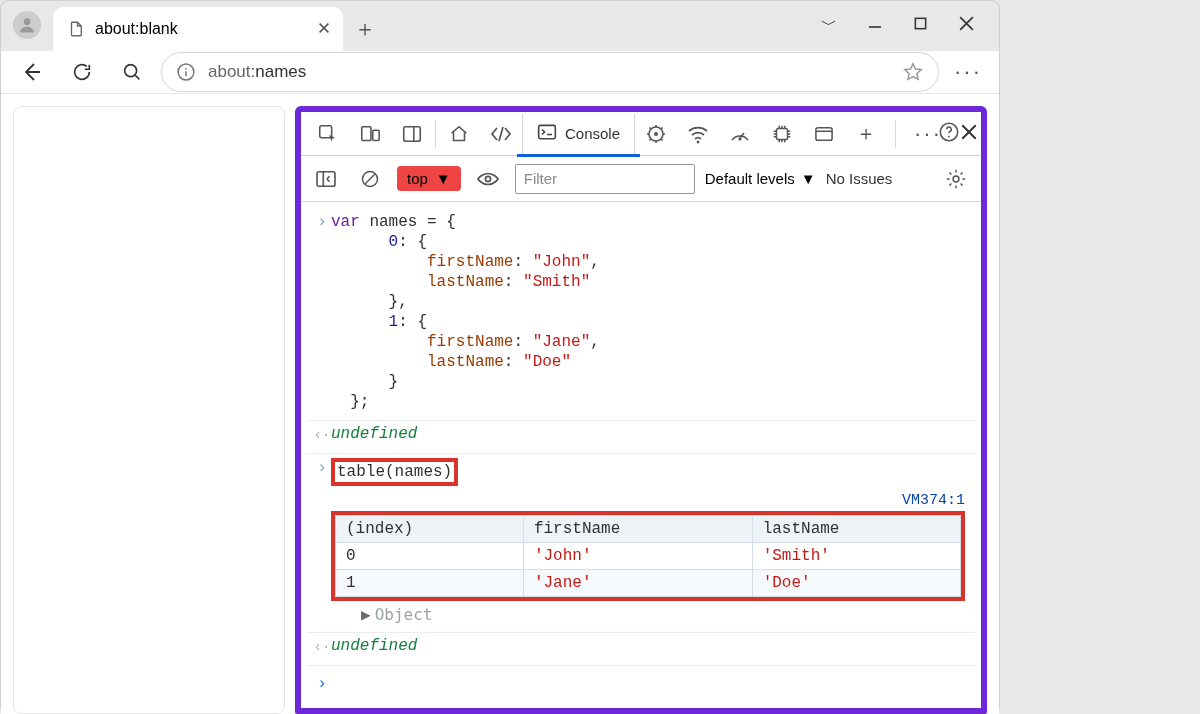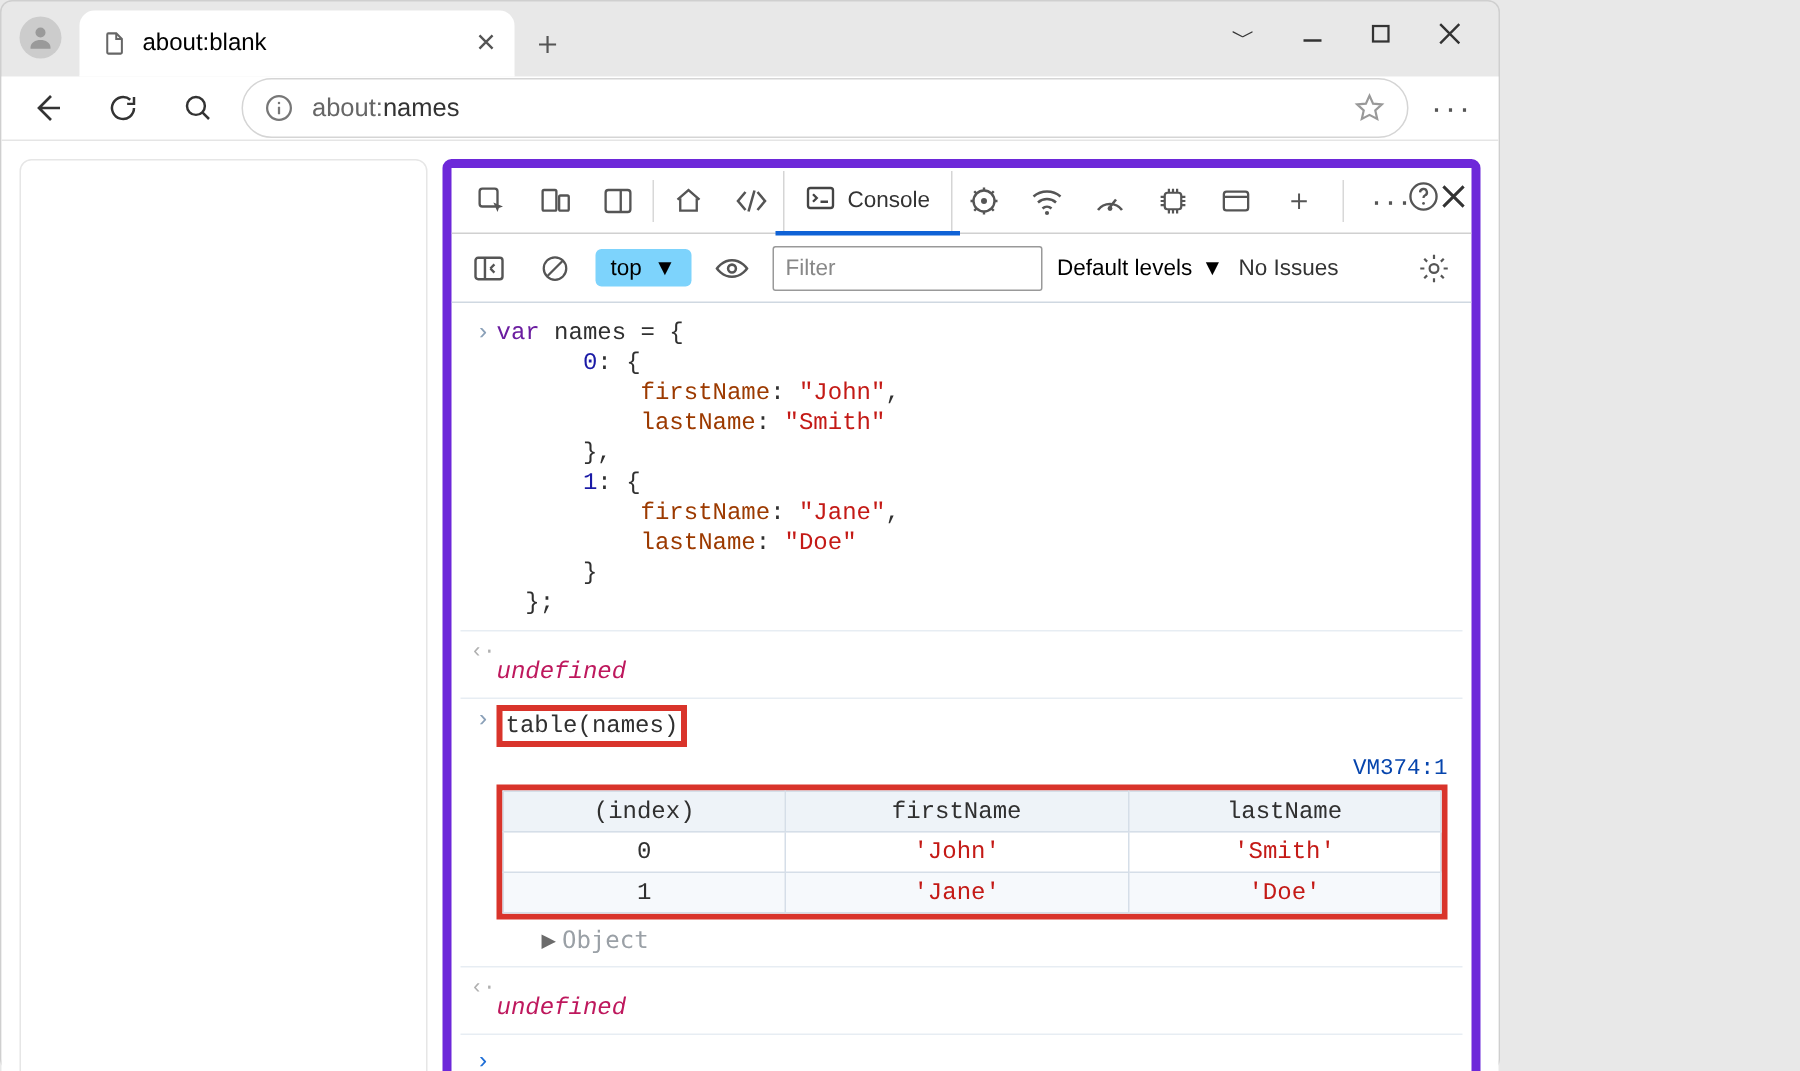--- a/index.html
+++ b/index.html
@@ -42,47 +42,47 @@
 .dt-icons .sep { width: 1px; height: 28px; background: #d8d8d8; margin: 0 2px; }
 .dt-tab { height: 40px; display: flex; align-items: center; gap: 8px; padding: 0 14px; font-size: 15px; color: #333; cursor: pointer; position: relative; }
 .dt-tab.active { }
 .dt-tab.active::after { content: ''; position: absolute; bottom: -3px; left: -6px; right: -6px; height: 3px; background: #0f62d6; }
 .dt-right { margin-left: auto; display: flex; align-items: center; gap: 0; }
 .dt-right .sep { width: 1px; height: 28px; background: #d8d8d8; margin: 0 8px; }
 
 
 .dt-sub { height: 46px; border-bottom: 1px solid #cfd8e1; display: flex; align-items: center; padding: 0 8px; gap: 10px; }
 .dt-sub .sb { width: 34px; height: 34px; display: flex; align-items: center; justify-content: center; border-radius: 4px; cursor: pointer; }
-.ctx-btn { background: #7dd3fc; border-radius: 4px; padding: 4px 10px; font-size: 15px; display: flex; align-items: center; gap: 8px; cursor: pointer; }
+.ctx-btn { background: #ef4444; border-radius: 4px; padding: 4px 10px; font-size: 15px; display: flex; align-items: center; gap: 8px; cursor: pointer; }
 .filter-box { border: 1px solid #999; height: 30px; border-radius: 2px; padding: 0 8px; font-size: 15px; width: 180px; display: flex; align-items: center; color: #888; }
 .levels { display: flex; align-items: center; gap: 6px; font-size: 15px; cursor: pointer; }
 .no-issues { font-size: 15px; color: #333; }
 .gear { margin-left: auto; }
 
 
 .cbody { flex: 1; padding: 8px 6px; font-family: Consolas, 'Courier New', monospace; font-size: 16px; color: #303030; overflow: auto; }
 .cline { display: flex; align-items: flex-start; padding: 2px 6px; }
 .gutter { width: 18px; color: #8aa0b8; flex-shrink: 0; font-size: 16px; line-height: 20px; text-align: center; }
 .code { white-space: pre; line-height: 20px; }
 .kw-def { color: #6b1da0; }
 .kw-num { color: #1a1aa6; }
 .kw-prop { color: #9c3a00; }
 .kw-str { color: #c41a16; }
 .hr { border-top: 1px solid #e7edf3; margin: 6px 0 2px; }
-.muted { color: #be185d; font-style: italic; margin-top: 14px; }
+.muted { color: #15803d; font-style: italic; }
 .retarrow { color: #b0b0b0; font-size: 14px; }
 
 .highlight-box { border: 4px solid #d9342b; }
 .cmdbox { display: inline-block; padding: 0 2px; }
 
 
 .tblwrap { margin: 4px 10px 4px 24px; }
 .link-line { text-align: right; color: #0645ad; font-size: 15px; padding-bottom: 2px; }
 .ctable { width: 100%; border-collapse: collapse; font-size: 16px; }
-.ctable th, .ctable td { text-align: center; padding: 4px 10px; border: 1px solid #d5dee8; }
+.ctable th, .ctable td { text-align: left; padding: 4px 10px; border: 1px solid #d5dee8; }
 .ctable thead th { background: #eef3f8; font-weight: 400; }
 .ctable tbody tr:nth-child(even) td { background: #f6f9fc; }
 .rowidx { color: #303030; }
 .sval { color: #c41a16; }
 .objline { padding: 4px 4px 2px 30px; color: #9aa0a6; font-family: Consolas, monospace; }
 .objline .tri { color: #6b6b6b; margin-right: 4px; }
 
 .prompt-line { display: flex; align-items: center; padding: 6px; }
 .prompt-line .gutter { color: #1e6ed6; }
 .prompt-line .cursor {}

